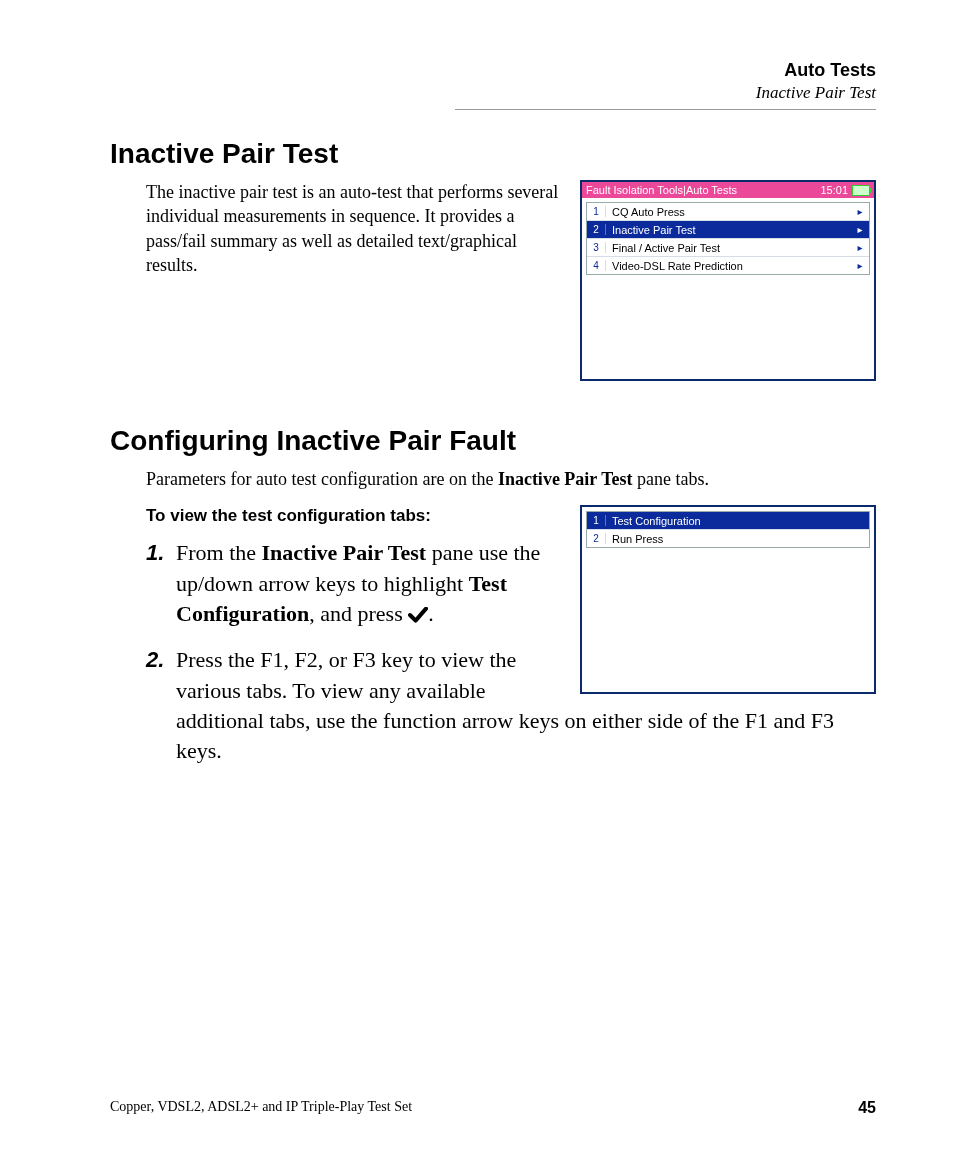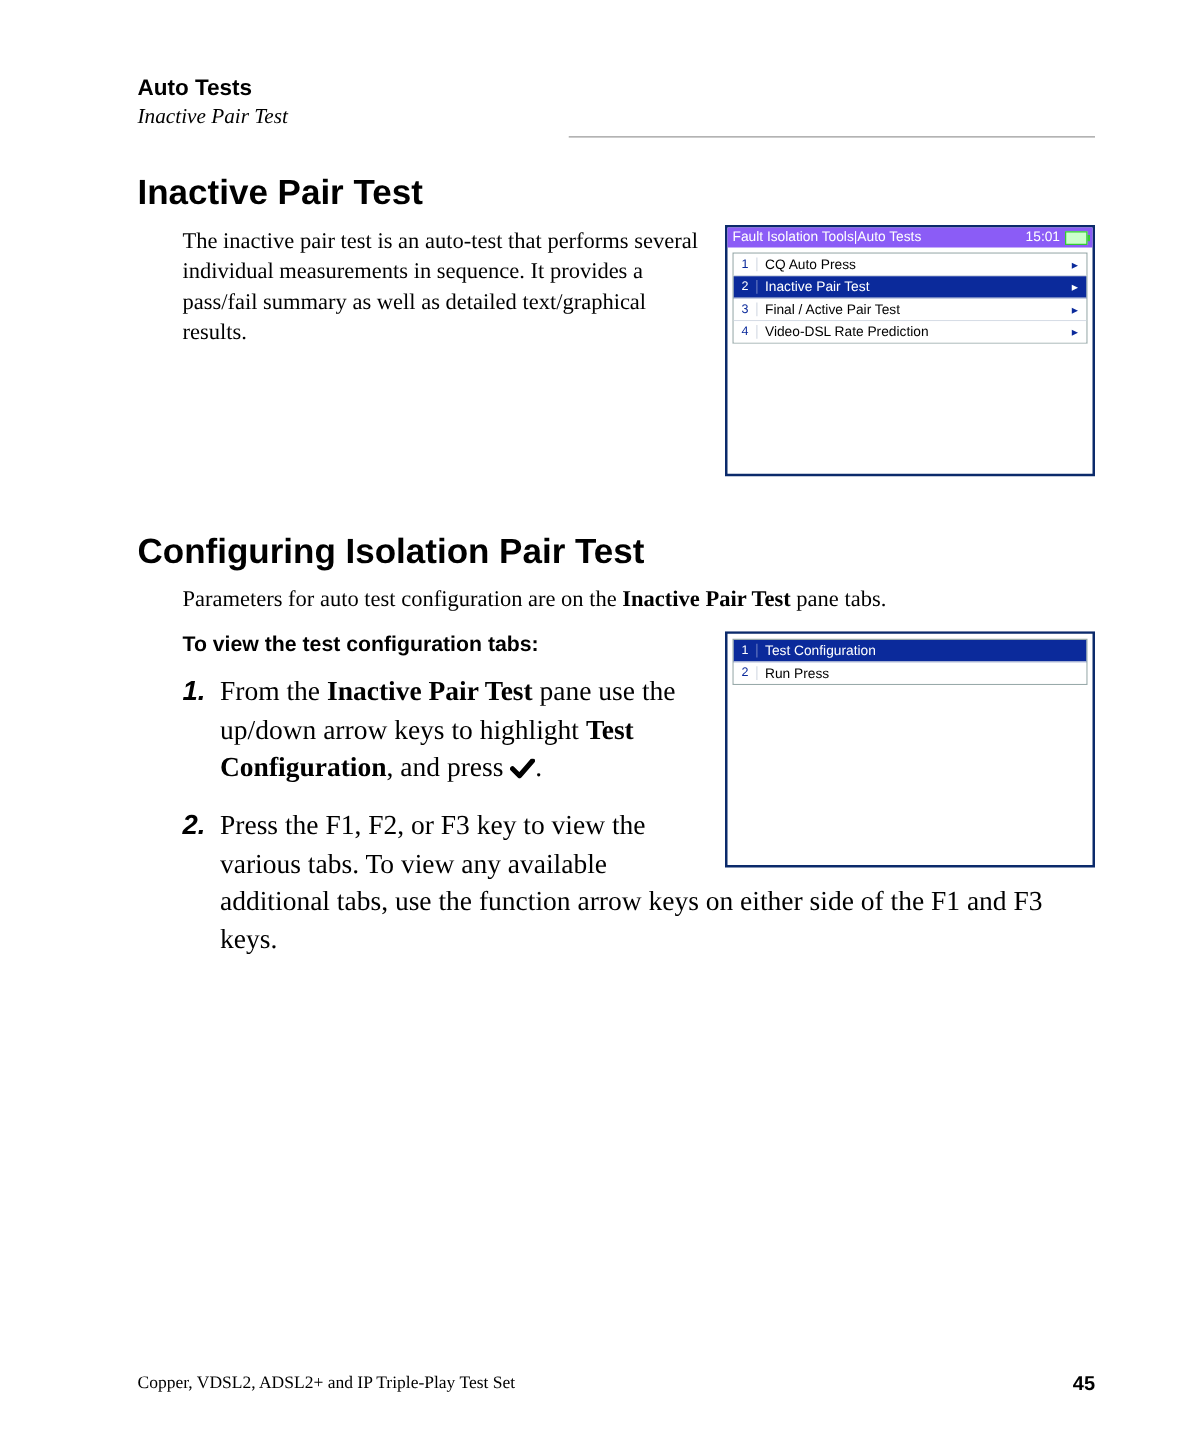--- a/index.html
+++ b/index.html
@@ -11,20 +11,21 @@
     width: 954px;
   }
   .page {
     box-sizing: border-box;
     width: 954px;
     padding: 60px 78px 40px 110px;
     position: relative;
     min-height: 1159px;
   }
   .running-head {
+    text-align: right;
     margin-bottom: 6px;
   }
   .running-head .chapter {
     font-family: "Segoe UI", "Frutiger", "Helvetica Neue", Arial, sans-serif;
     font-weight: 700;
     font-size: 18px;
   }
   .running-head .section {
     font-family: "Palatino Linotype", Palatino, Georgia, serif;
     font-style: italic;
@@ -61,21 +62,21 @@
   }
   .device-screen {
     width: 292px;
     border: 2px solid #0b2a6b;
     background: #fff;
     font-family: Tahoma, Verdana, Arial, sans-serif;
     font-size: 11px;
     color: #000;
   }
   .ds-titlebar {
-    background: #8b5cf6;
+    background: #ec4899;
     color: #fff;
     display: flex;
     align-items: center;
     padding: 2px 4px;
     font-size: 11px;
   }
   .ds-title { flex: 1; }
   .ds-time { margin-right: 4px; }
   .ds-batt {
     width: 18px; height: 11px;
@@ -213,21 +214,21 @@
           </div>
           <div class="ds-filler"></div>
         </div>
       </div>
     </div>
     <div class="body-text">
       <p>The inactive pair test is an auto-test that performs several individual measurements in sequence. It provides a pass/fail summary as well as detailed text/graphical results.</p>
     </div>
   </div>
 
-  <h2 class="section-heading">Configuring Isolation Pair Test</h2>
+  <h2 class="section-heading">Configuring Inactive Pair Fault</h2>
 
   <div class="body-text" style="margin-left:36px; margin-bottom:14px;">
     <p>
       <span>Parameters for auto test configuration are on the </span><span class="b">Inactive Pair Test</span><span> pane tabs.</span>
     </p>
   </div>
 
   <div class="body-block">
     <div class="float-fig">
       <div class="device-screen">

